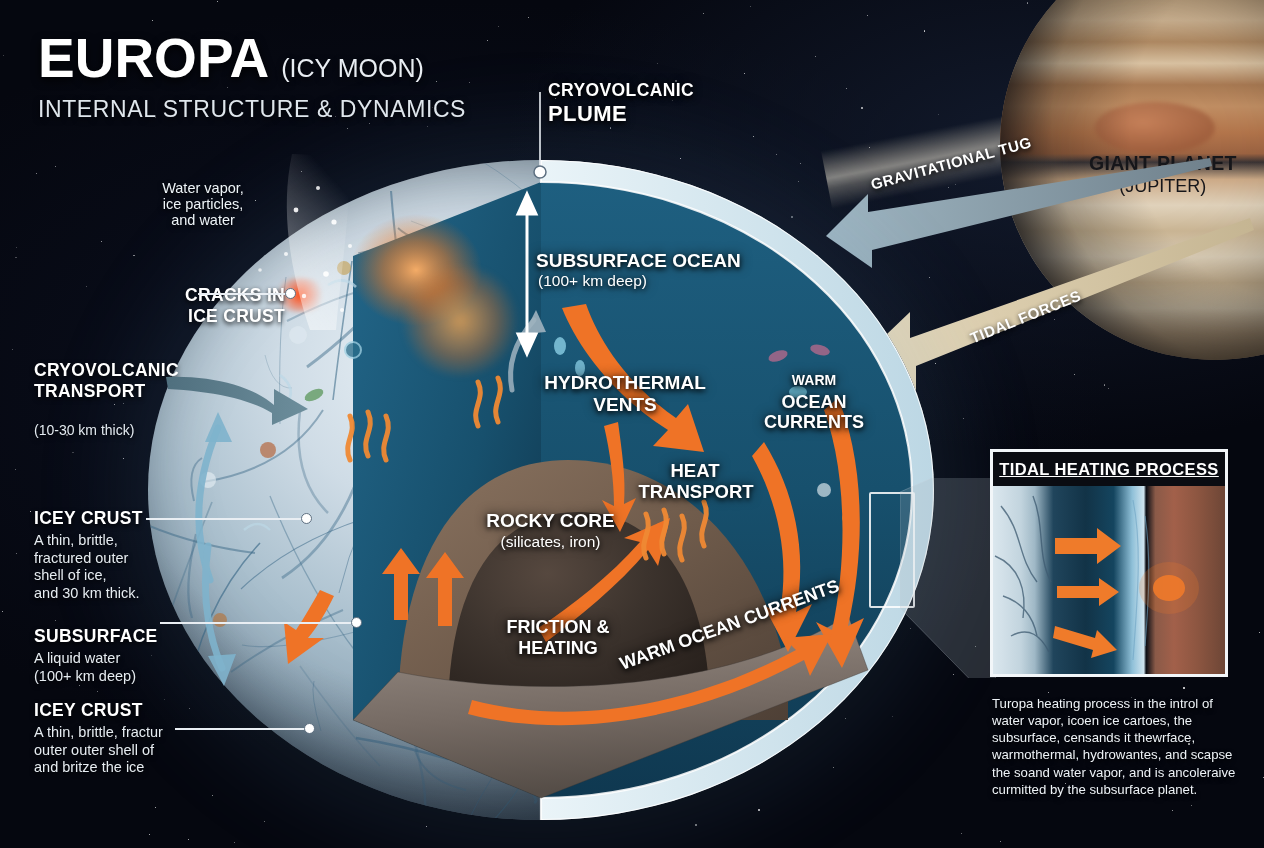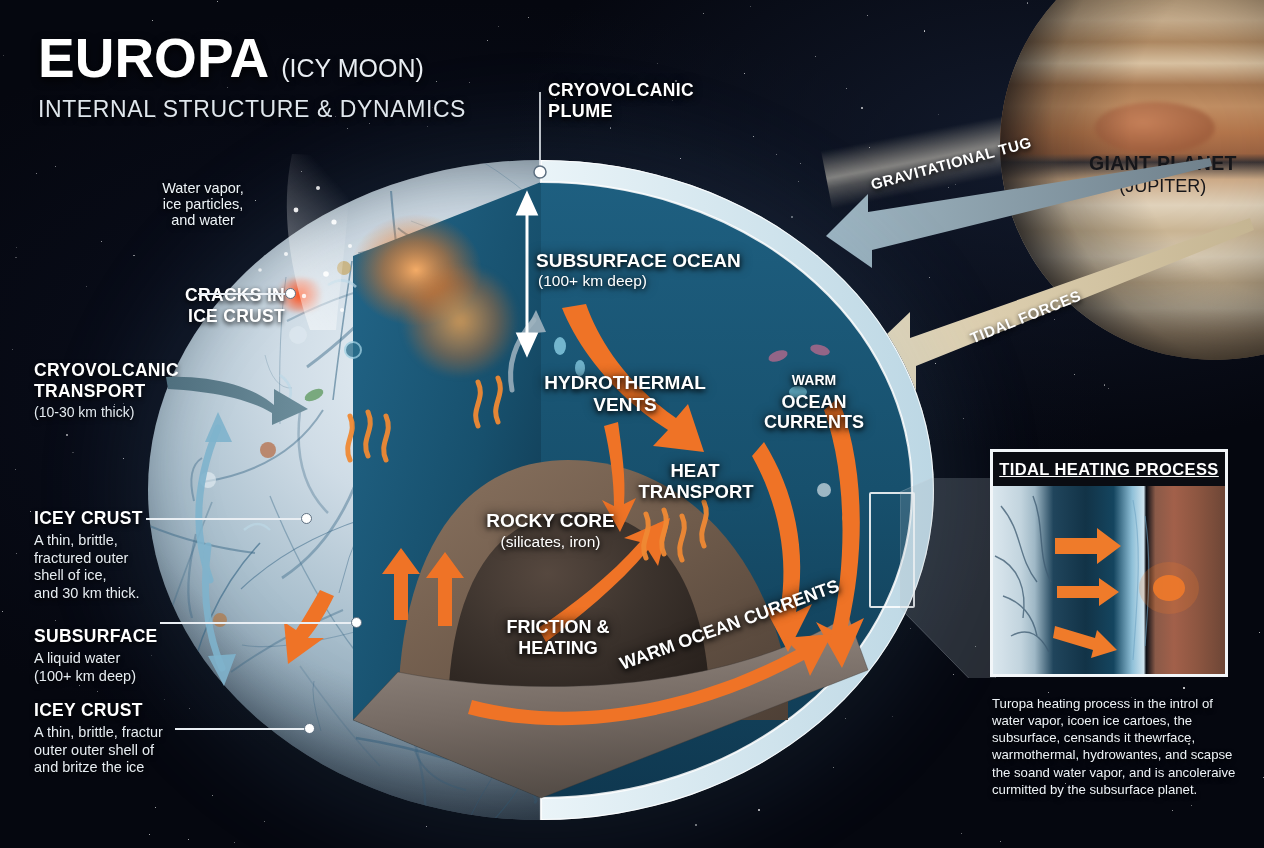--- a/index.html
+++ b/index.html
@@ -516,21 +516,21 @@
 
 <div id="title">
   <div>
     <span class="main">EUROPA</span><span class="sub">(ICY MOON)</span>
   </div>
   <div class="second">INTERNAL STRUCTURE &amp; DYNAMICS</div>
 </div>
 
 <div class="lab" style="left:548px;top:80px">
   <div class="h shadowtext" style="font-size:17.5px">CRYOVOLCANIC</div>
-  <div class="h shadowtext" style="font-size:18px">PLUME</div>
+  <div class="h shadowtext" style="font-size:22px">PLUME</div>
 </div>
 <svg style="position:absolute;left:528px;top:92px;width:24px;height:92px">
   <line x1="12" y1="0" x2="12" y2="74" stroke="#e9eef3" stroke-width="1.6"></line>
   <circle cx="12" cy="80" r="6" fill="#fff" stroke="#5d6f80" stroke-width="1.5"></circle>
 </svg>
 
 <div class="lab" style="left:148px;top:180px;text-align:center;width:110px">
   <div class="note" style="font-size:14.5px;color:#eef4f8;text-shadow:0 2px 5px #000">Water vapor,</div>
   <div class="note" style="font-size:14.5px;color:#eef4f8;text-shadow:0 2px 5px #000">ice particles,</div>
   <div class="note" style="font-size:14.5px;color:#eef4f8;text-shadow:0 2px 5px #000">and water</div>
@@ -539,21 +539,21 @@
 <div class="left-cap" style="left:100px;top:285px;width:185px;text-align:right">
   <div class="hd" style="font-size:17.5px">CRACKS IN</div>
   <div class="hd" style="font-size:17.5px">ICE CRUST</div>
 </div>
 <div class="leader" style="left:198px;top:293px;width:92px"></div>
 <div class="leaddot" style="left:285px;top:288px"></div>
 
 <div class="left-cap" style="left:34px;top:360px;width:210px">
   <div class="hd" style="font-size:17.5px">CRYOVOLCANIC</div>
   <div class="hd" style="font-size:17.5px">TRANSPORT</div>
-  <div class="note" style="margin-top:2px">(10-30 km thick)</div>
+  <div class="note" style="margin-top:20px">(10-30 km thick)</div>
 </div>
 <svg style="position:absolute;left:162px;top:365px;width:150px;height:60px">
   <defs>
       <linearGradient id="tealarr" x1="0" y1="0" x2="1" y2="0">
     <stop offset="0" stop-color="#4f6f7e"></stop>
         <stop offset="1" stop-color="#6d8e9c"></stop>
       </linearGradient>
     </defs>
   <path d="M4,12 C50,10 92,22 112,40 L112,24 L146,44 L110,60 L110,48 C88,34 48,26 6,24 Z" fill="url(#tealarr)"></path>
 </svg>

